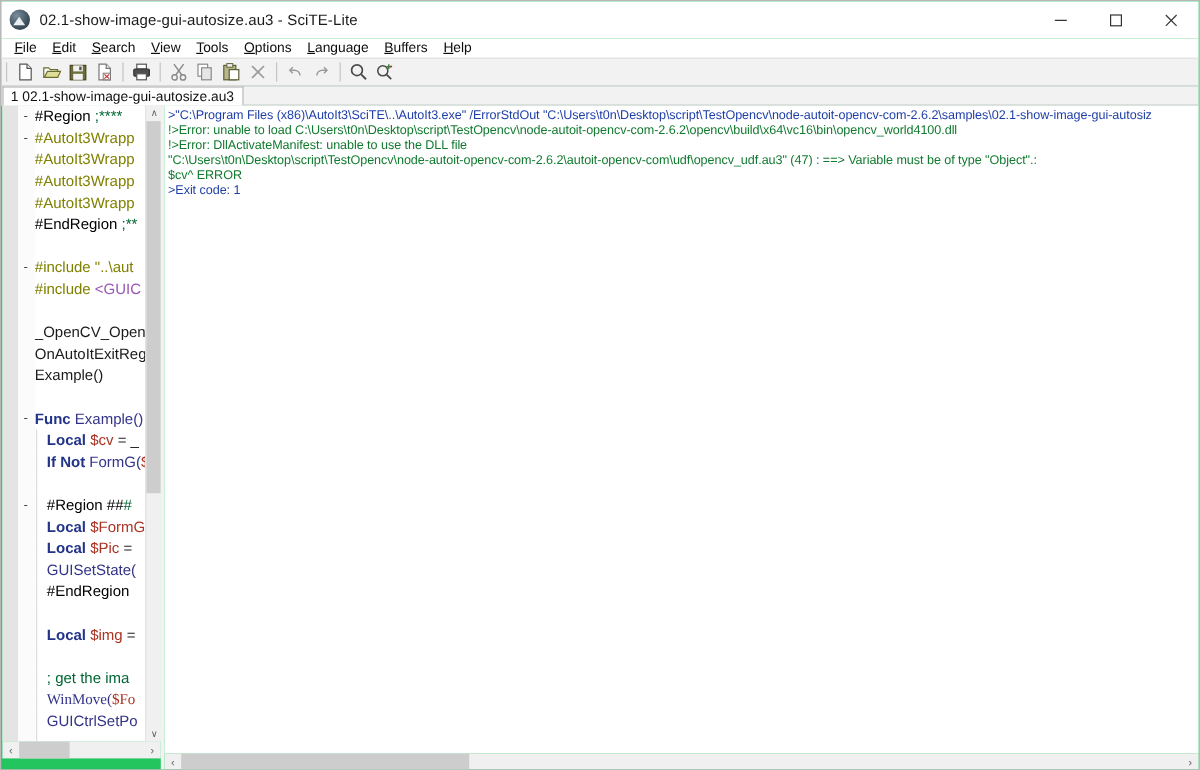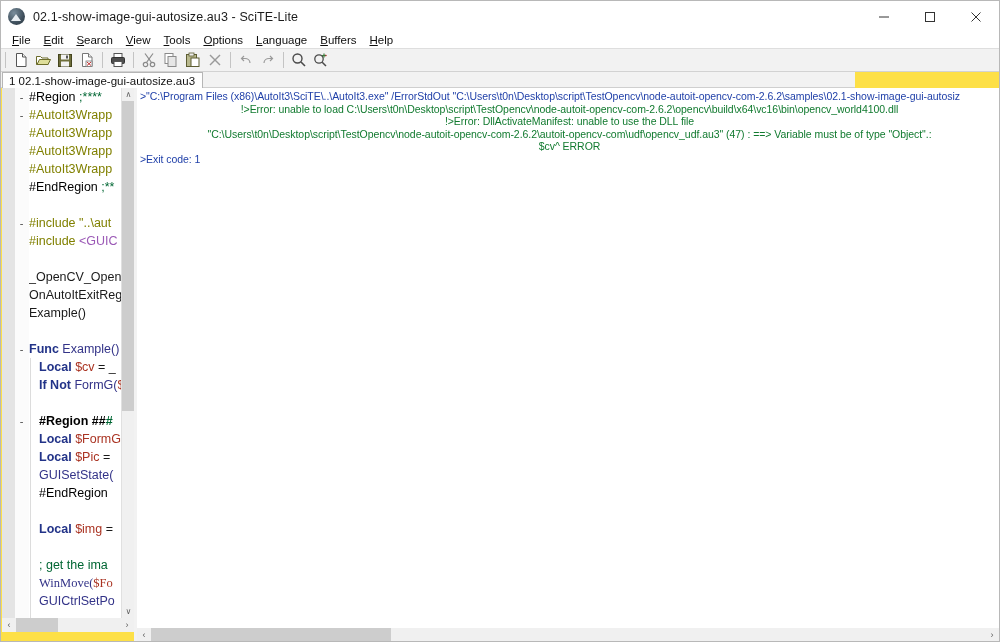--- a/index.html
+++ b/index.html
@@ -6,21 +6,21 @@
   html, body {
     margin: 0; padding: 0;
     width: 1000px; height: 642px;
     overflow: hidden;
     background: #ffffff;
     font-family: "Liberation Sans", sans-serif;
   }
   #app {
     position: relative;
     width: 1000px; height: 642px;
-    background: #fde047;
+    background: #22c55e;
     border: 1px solid #b8b8b8;
     overflow: hidden;
   }
 
   
   #titlebar {
     position: absolute; left: 0; top: 0; width: 998px; height: 31px;
     background: #ffffff;
     display: flex; align-items: center;
   }
@@ -77,21 +77,21 @@
     flex: none;
   }
   .tb-btn {
     width: 22px; height: 21px; display: flex; align-items: center;
     justify-content: center; flex: none;
   }
   .tb-btn svg { display: block; }
 
   
   #tabbar {
-    position: absolute; left: 0; top: 71px; width: 854px; height: 16px;
+    position: absolute; left: 0; top: 71px; width: 998px; height: 16px;
     background: #f2f2f2;
     border-bottom: 1px solid #cfcfcf;
   }
   #tab-active {
     position: absolute; left: 1px; top: 0px; height: 16px;
     background: #ffffff;
     border: 1px solid #b6b6b6; border-bottom: none;
     display: flex; align-items: center;
     padding: 0 7px 0 6px;
     font-size: 11.5px; color: #111;
@@ -178,21 +178,21 @@
     background: #ffffff;
     overflow: hidden;
     padding: 2px 0 0 3px;
   }
   .ol {
     height: 12.6px; line-height: 12.6px; font-size: 10.5px;
     white-space: pre; font-family: "Liberation Sans", sans-serif;
     letter-spacing: -0.05px;
   }
   .o-blue  { color: #1f3fa8; }
-  .o-green { color: #117a2f; text-align: center; }
+  .o-green { color: #117a2f; }
 
   
   #out-hsb {
     position: absolute; left: 136px; top: 627px; width: 862px; height: 14px;
     background: #f0f0f0;
   }
   #out-hsb-thumb {
     position: absolute; left: 14px; top: 0; width: 240px; height: 14px;
     background: #cdcdcd;
   }
@@ -355,21 +355,21 @@
         <div class="cl"><span style="padding-left: 0px;"><span class="s-pre">#include </span><span class="s-inc">&lt;GUIC</span></span></div>
         <div class="cl"><span style="padding-left: 0px;"></span></div>
         <div class="cl"><span style="padding-left: 0px;"><span class="s-plain">_OpenCV_Open</span></span></div>
         <div class="cl"><span style="padding-left: 0px;"><span class="s-plain">OnAutoItExitReg</span></span></div>
         <div class="cl"><span style="padding-left: 0px;"><span class="s-plain">Example()</span></span></div>
         <div class="cl"><span style="padding-left: 0px;"></span></div>
         <div class="cl"><span style="padding-left: 0px;"><span class="s-kw">Func </span><span class="s-fn">Example()</span></span></div>
         <div class="cl"><div class="ind-line" style="left: 1px;"></div><span style="padding-left: 10px;"><span class="s-kw">Local </span><span class="s-var">$cv</span><span class="s-plain"> = _</span></span></div>
         <div class="cl"><div class="ind-line" style="left: 1px;"></div><span style="padding-left: 10px;"><span class="s-kw">If Not </span><span class="s-fn">FormG(</span><span class="s-var">$</span></span></div>
         <div class="cl"><div class="ind-line" style="left: 1px;"></div><span style="padding-left: 10px;"></span></div>
-        <div class="cl"><div class="ind-line" style="left: 1px;"></div><span style="padding-left: 10px; font-weight: bold;"><span class="s-dir">#Region ##</span><span class="s-cmt">#</span></span></div>
+        <div class="cl"><div class="ind-line" style="left: 1px;"></div><span style="padding-left: 10px;"><span class="s-dir">#Region ##</span><span class="s-cmt">#</span></span></div>
         <div class="cl"><div class="ind-line" style="left: 1px;"></div><span style="padding-left: 10px;"><span class="s-kw">Local </span><span class="s-var">$FormG</span></span></div>
         <div class="cl"><div class="ind-line" style="left: 1px;"></div><span style="padding-left: 10px;"><span class="s-kw">Local </span><span class="s-var">$Pic</span><span class="s-plain"> = </span></span></div>
         <div class="cl"><div class="ind-line" style="left: 1px;"></div><span style="padding-left: 10px;"><span class="s-fn">GUISetState(</span></span></div>
         <div class="cl"><div class="ind-line" style="left: 1px;"></div><span style="padding-left: 10px;"><span class="s-dir">#EndRegion</span></span></div>
         <div class="cl"><div class="ind-line" style="left: 1px;"></div><span style="padding-left: 10px;"></span></div>
         <div class="cl"><div class="ind-line" style="left: 1px;"></div><span style="padding-left: 10px;"><span class="s-kw">Local </span><span class="s-var">$img</span><span class="s-plain"> =</span></span></div>
         <div class="cl"><div class="ind-line" style="left: 1px;"></div><span style="padding-left: 10px;"></span></div>
         <div class="cl"><div class="ind-line" style="left: 1px;"></div><span style="padding-left: 10px;"><span class="s-cmt">; get the ima</span></span></div>
         <div class="cl"><div class="ind-line" style="left: 1px;"></div><span style="padding-left: 10px; font-family: Liberation Serif, serif;"><span class="s-fn">WinMove(</span><span class="s-var">$Fo</span></span></div>
         <div class="cl"><div class="ind-line" style="left: 1px;"></div><span style="padding-left: 10px;"><span class="s-fn">GUICtrlSetPo</span></span></div>

